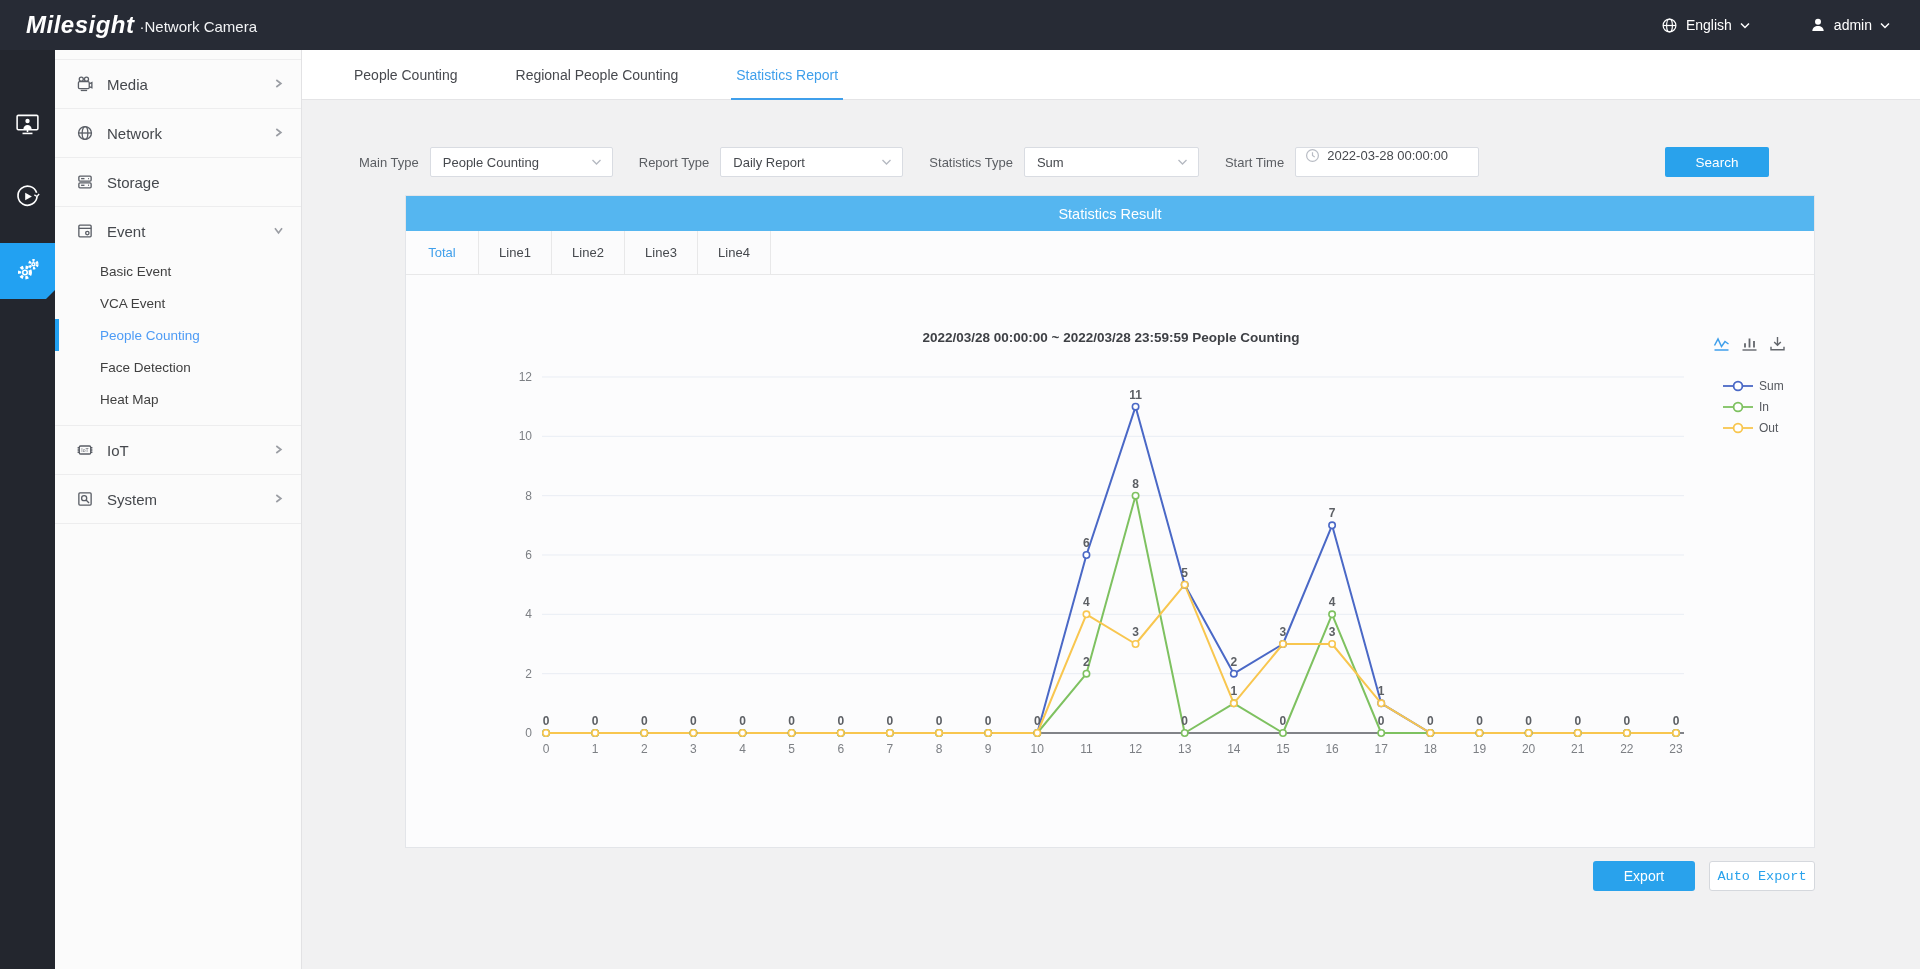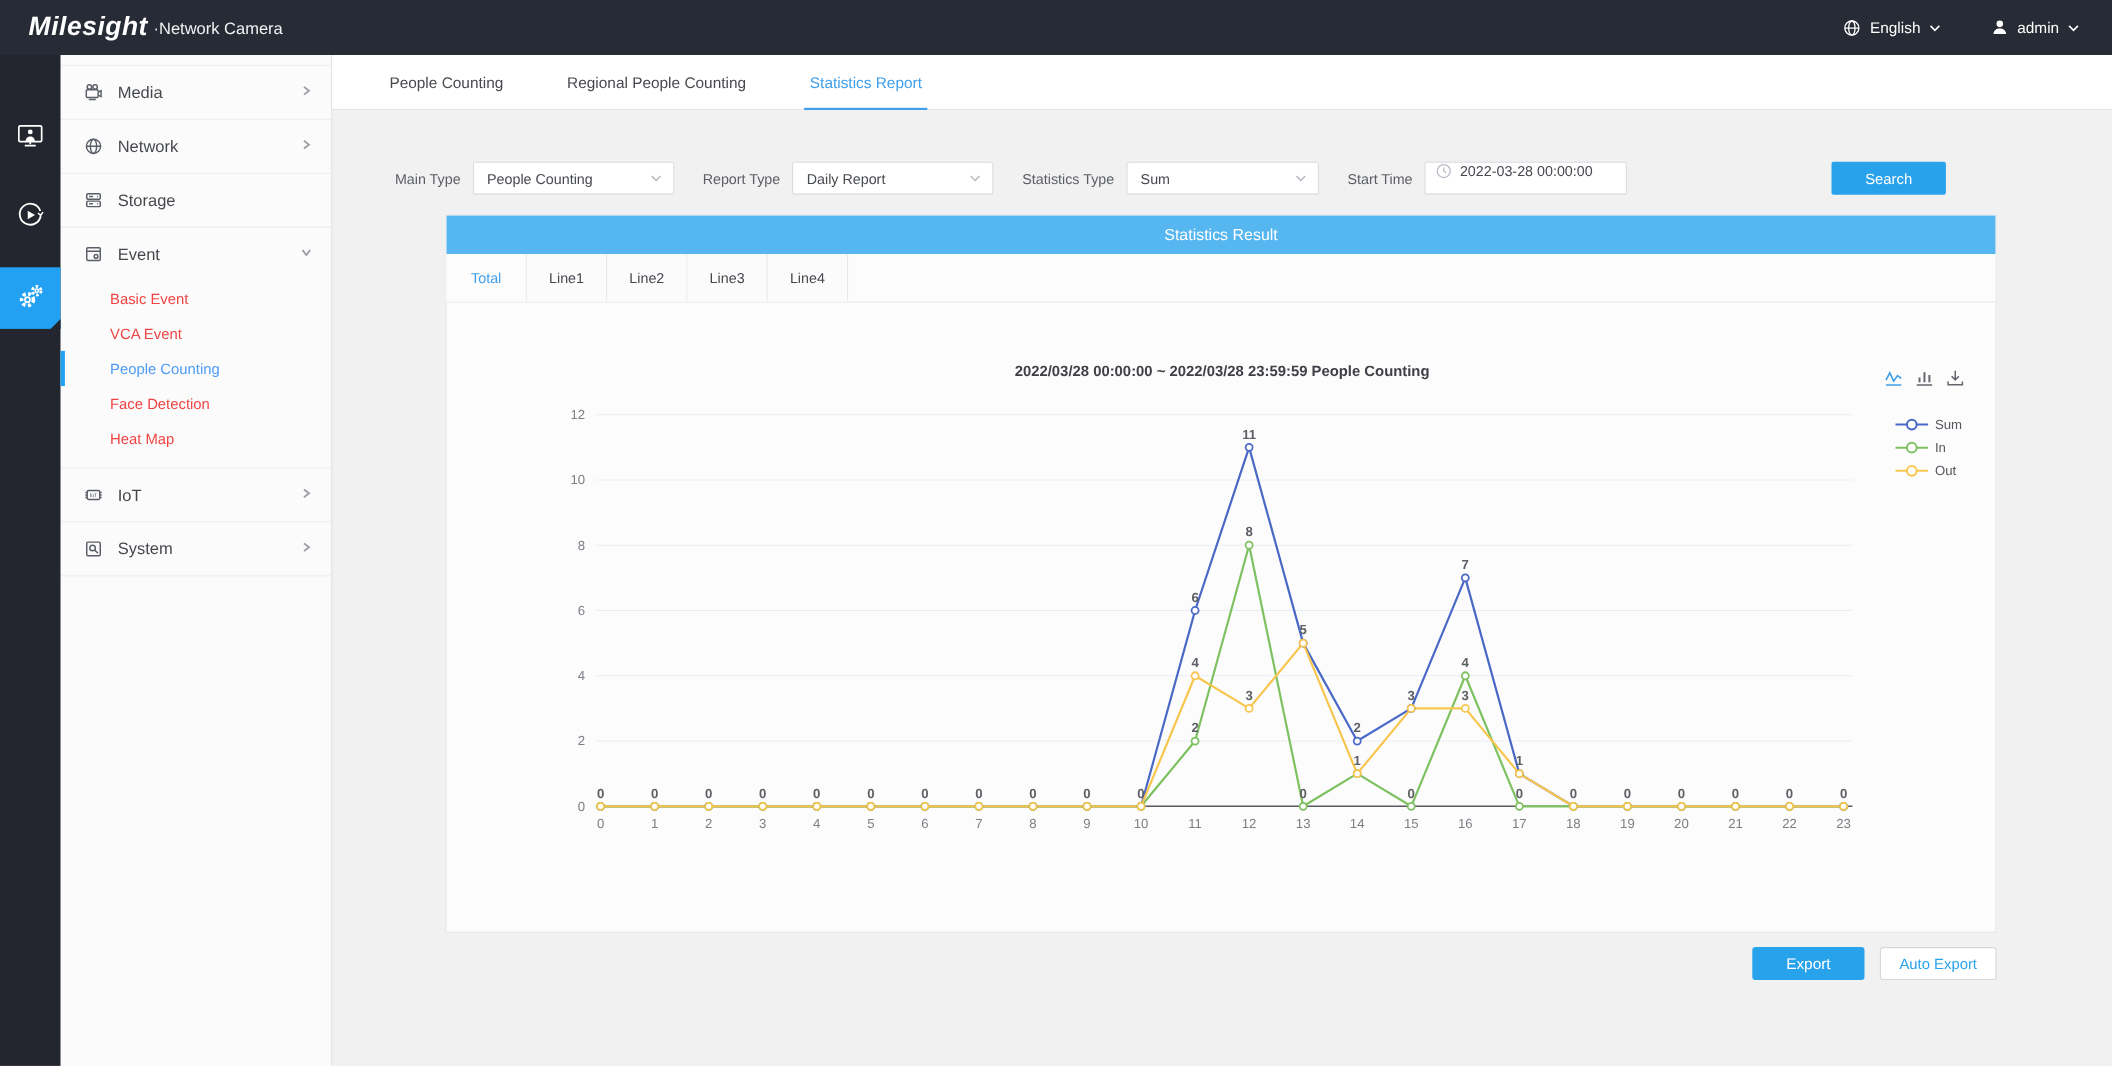--- a/index.html
+++ b/index.html
@@ -4,42 +4,42 @@
 <style>
   *{box-sizing:border-box}
   html,body{margin:0;padding:0}
   body{width:1920px;height:969px;overflow:hidden;background:#F1F1F2;
        font-family:"Liberation Sans","DejaVu Sans",sans-serif;color:#45484D;}
 
   
   .header{height:50px;background:#272B35;display:flex;align-items:center;padding:0 30px 0 26px;color:#fff}
   .brand{font-style:italic;font-weight:700;font-size:24px;letter-spacing:.5px;cursor:default}
   .product{font-size:15px;margin-left:5px;margin-top:3px;color:#F2F3F5}
-  .header-right{margin-left:auto;display:flex;align-items:center;gap:46px}
+  .header-right{margin-left:auto;display:flex;align-items:center;gap:60px}
   .hbtn{display:flex;align-items:center;gap:8px;font-size:14px;cursor:pointer}
   .hbtn svg{display:block}
 
   
   .main-row{display:flex;height:919px}
   .rail{width:55px;background:#23262E;position:relative;flex:none}
   .rail-btn{position:absolute;left:0;width:55px;height:52px;display:flex;align-items:center;justify-content:center;cursor:pointer}
   .rail-btn.active{background:#22A1F2;height:56px}
   .rail-btn.active::after{content:"";position:absolute;right:0;bottom:0;width:0;height:0;
       border-right:9px solid #23262E;border-top:9px solid transparent}
 
   .sidebar{width:247px;background:#FBFBFB;border-right:1px solid #E2E2E4;padding-top:9px;flex:none}
   .side-group{border-bottom:1px solid #EDEDEE}
   .side-group:first-child{border-top:1px solid #EDEDEE}
   .side-row{height:48px;display:flex;align-items:center;gap:13px;padding:0 17px 0 21px;cursor:pointer}
   .side-icon{width:18px;height:18px;flex:none}
   .side-icon svg{width:18px;height:18px;stroke:#5A5E66;fill:none;stroke-width:1.25}
   .side-label{font-size:15px;color:#45484D;flex:1}
   .side-chevron svg{width:11px;height:11px;stroke:#9A9DA3;fill:none;stroke-width:1.5}
   .sub-list{padding-bottom:10px}
-  .sub-row{height:32px;display:flex;align-items:center;padding-left:45px;font-size:13.5px;color:#ef4444;position:relative;cursor:pointer}
+  .sub-row{height:32px;display:flex;align-items:center;padding-left:45px;font-size:13.5px;color:#404040;position:relative;cursor:pointer}
   .sub-row.active{color:#4D9BF5}
   .sub-row.active::before{content:"";position:absolute;left:0;top:0;width:4px;height:100%;background:#22A1F2}
 
   .main{flex:1;display:flex;flex-direction:column;min-width:0}
   .topbar{height:50px;background:#fff;border-bottom:1px solid #E4E4E6;display:flex;padding-left:23px}
   .top-tab{padding:0 29px;display:flex;align-items:center;font-size:14px;color:#47494E;cursor:pointer;position:relative}
   .top-tab.active{color:#3F9FEB}
   .top-tab.active::after{content:"";position:absolute;left:24px;right:24px;bottom:-1px;height:2px;background:#3F9FEB}
 
   
@@ -69,21 +69,21 @@
   #chart-svg{position:absolute;left:0;top:0}
   .chart-title{position:absolute;left:140px;width:1130px;top:55px;text-align:center;
                font-size:13.5px;font-weight:700;color:#3E4045}
   .chart-toolbar{position:absolute;right:28px;top:60px;display:flex;gap:11px}
   .tool-icon{cursor:pointer;display:block}
   .legend{position:absolute;left:1317px;top:104px;display:flex;flex-direction:column;gap:7px}
   .legend-item{display:flex;align-items:center;gap:6px;font-size:12px;color:#55585E;cursor:pointer}
 
   .footer-row{display:flex;justify-content:flex-end;gap:14px;margin:13px 0 0 103px;width:1410px}
   .btn-primary{width:102px;height:30px;background:#29A2EC;color:#fff;border:none;border-radius:3px;font-size:14px;cursor:pointer;font-family:inherit}
-  .btn-outline{width:106px;height:30px;background:#fff;color:#29A2EC;border:1px solid #D5D8DD;border-radius:3px;font-size:13.5px;cursor:pointer;font-family:Liberation Sans, sans-serif}
+  .btn-outline{width:106px;height:30px;background:#fff;color:#29A2EC;border:1px solid #D5D8DD;border-radius:3px;font-size:13.5px;cursor:pointer;font-family:Liberation Mono, monospace}
 </style>
 </head>
 <body>
 
 <div class="header">
   <span class="brand">Milesight</span>
   <span class="product">·Network Camera</span>
   <div class="header-right">
     <div class="hbtn">
       <span>

